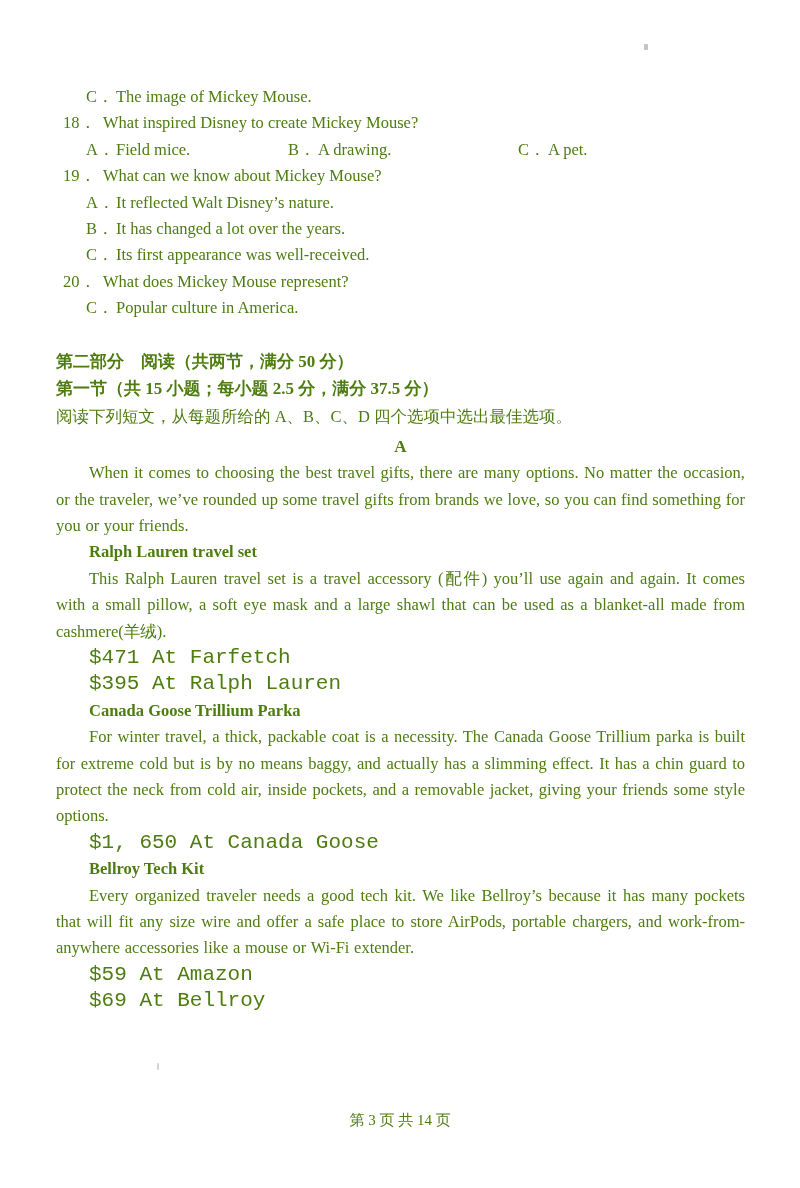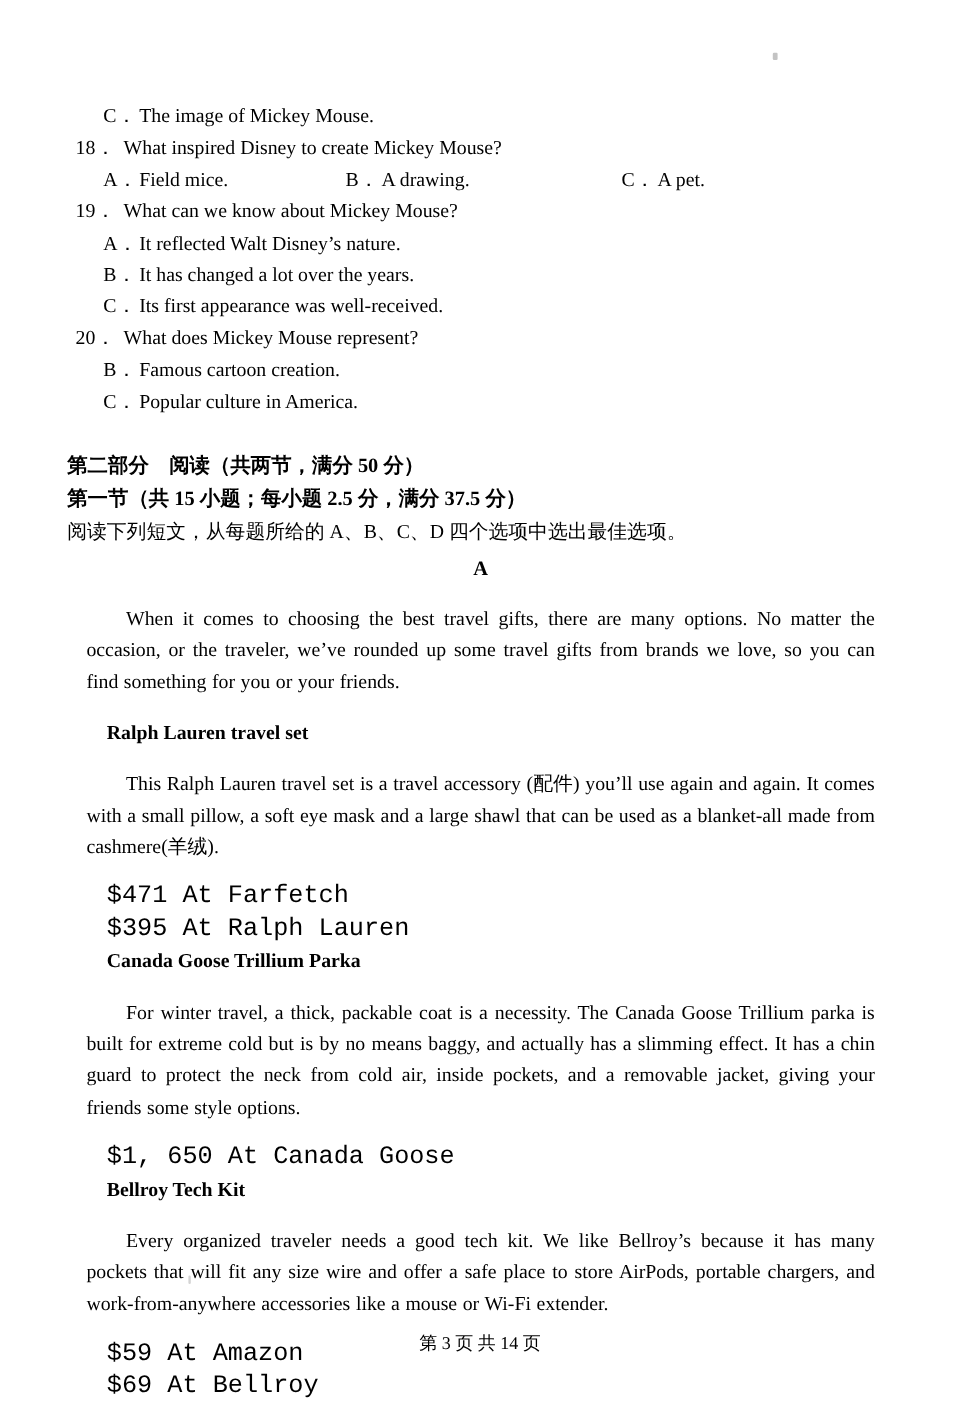--- a/index.html
+++ b/index.html
@@ -1,21 +1,21 @@
 <!DOCTYPE html>
 <html><head>
 <meta charset="utf-8">
 <style>
   html, body { margin: 0; padding: 0; background: #ffffff; }
   .page {
     position: relative;
     width: 800px;
     height: 1188px;
     background: #ffffff;
-    color: #000000;
+    color: #4d7c0f;
     font-family: "Liberation Serif", "DejaVu Serif", serif;
     overflow: hidden;
   }
   .content {
     position: absolute;
     top: 84px;
     left: 56px;
     width: 689px;
   }
   .q-block { font-size: 16.5px; }
@@ -37,21 +37,21 @@
     line-height: 27.5px;
   }
   .passage-label {
     margin-top: 3px;
     text-align: center;
     font-weight: bold;
     font-size: 17px;
     line-height: 27px;
   }
   .para {
-    margin: 16px;
+    margin: 0;
     font-size: 16.5px;
     line-height: 26.4px;
     text-align: justify;
     text-indent: 33px;
     word-spacing: 0.5px;
   }
   .sub-heading {
     font-weight: bold;
     font-size: 16.5px;
     line-height: 26.4px;
@@ -111,23 +111,20 @@
         <span class="opt-label">B．</span><span>It has changed a lot over the years.</span>
       </div>
       <div class="opt-line">
         <span class="opt-label">C．</span><span>Its first appearance was well-received.</span>
       </div>
 
       <div class="q-line">
         <span class="q-num">20．</span><span>What does Mickey Mouse represent?</span>
       </div>
       <div class="opt-line">
-        <span class="opt-label">B．</span><span>Famous cartoon creation.</span>
-      </div>
-      <div class="opt-line">
         <span class="opt-label">C．</span><span>Popular culture in America.</span>
       </div>
     </div>
 
     <div class="section-headings">
       <div class="heading-bold">第二部分　阅读（共两节，满分 50 分）</div>
       <div class="heading-bold">第一节（共 15 小题；每小题 2.5 分，满分 37.5 分）</div>
       <div class="instruction">阅读下列短文，从每题所给的 A、B、C、D 四个选项中选出最佳选项。</div>
     </div>
 

